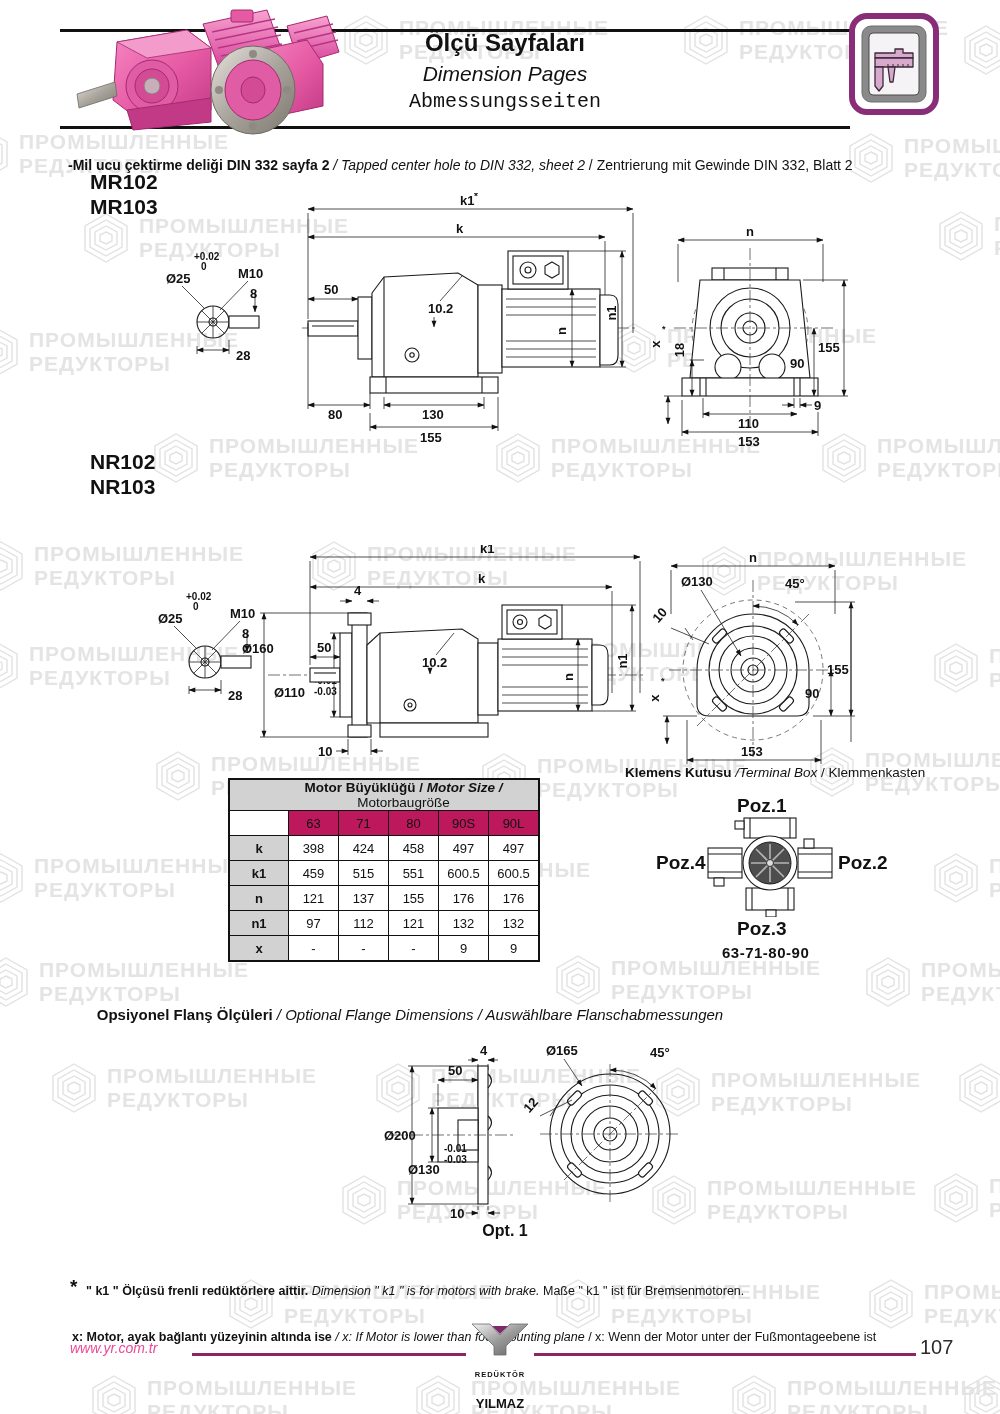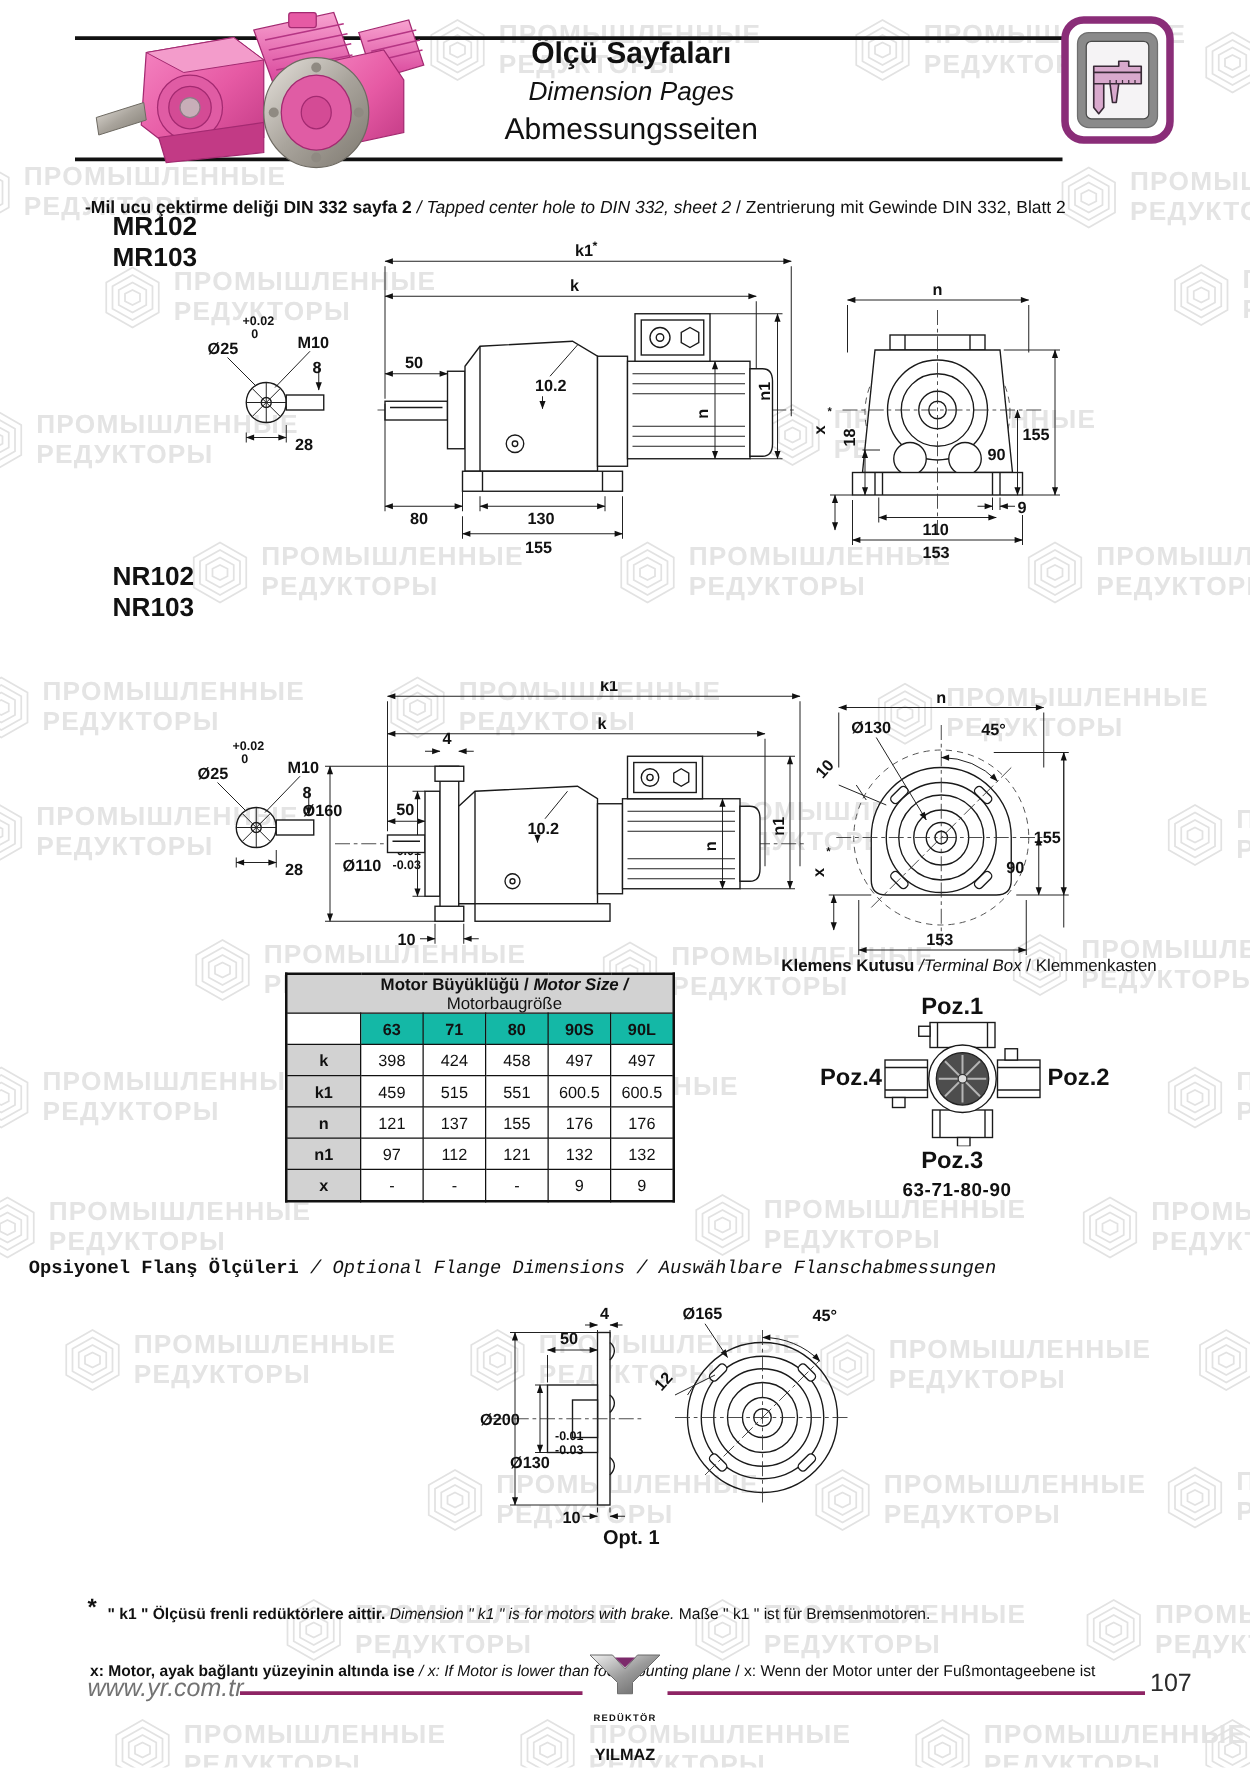--- a/index.html
+++ b/index.html
@@ -6,38 +6,38 @@
   body{width:1000px;height:1414px;position:relative;background:#fff;overflow:hidden;
        font-family:"Liberation Sans",sans-serif;color:#111;}
   .abs{position:absolute;z-index:1;}
   .wm{position:absolute;display:flex;align-items:center;gap:7px;z-index:0;pointer-events:none;}
   .wm svg{flex:0 0 auto;}
   .wmt{font-weight:bold;font-size:21px;line-height:1.12;color:#e4e4e4;letter-spacing:1px;white-space:nowrap;}
   .rule{position:absolute;height:2.5px;background:#111;z-index:1;}
   .hdr-titles{text-align:center;line-height:1;}
   .hdr-tr{font-size:24px;font-weight:bold;}
   .hdr-en{font-size:21px;font-style:italic;margin-top:8px;}
-  .hdr-de{font-size:24px;margin-top:8px;}
+  .hdr-de{font-size:20px;margin-top:8px;font-family:Liberation Mono, monospace;}
   .note{font-size:14px;white-space:nowrap;margin-top:21px;}
   .b{font-weight:bold;} .i{font-style:italic;}
   .model{font-size:21px;font-weight:bold;line-height:1.18;}
   table.dim{border-collapse:collapse;border:2px solid #111;background:#fff;}
   table.dim td{border:1px solid #111;text-align:center;font-size:13px;height:24px;padding:0 2px;}
   table.dim .ttl{height:29px;font-size:13.5px;background:#d2d2d2;padding-left:41px;}
-  table.dim .hc{font-weight:bold;background:#14b8a6;}
+  table.dim .hc{font-weight:normal;background:#be185d;}
   table.dim td.lbl{font-weight:bold;background:#d2d2d2;width:54px;}
   table.dim td.v{width:45px;}
   .kkhead{font-size:13.5px;white-space:nowrap;}
   .poz{font-size:19px;font-weight:bold;}
   .sizes{font-size:15px;font-weight:bold;letter-spacing:.5px;}
-  .flhead{width:820px;text-align:center;font-size:15px;font-family:Liberation Mono, monospace;}
+  .flhead{width:820px;text-align:center;font-size:15px;}
   .opt1{width:230px;text-align:center;font-size:16px;font-weight:bold;}
   .fnstar{font-size:19px;font-weight:bold;}
   .fn{font-size:12.5px;white-space:nowrap;}
-  .url{font-size:20px;font-style:italic;color:#737373;}
+  .url{font-size:14px;font-style:italic;color:#ec4899;}
   .fline{position:absolute;height:2.5px;background:#8e2464;z-index:1;}
   .logotxt{width:76px;text-align:center;font-weight:bold;}
   .pagenum{font-size:20px;color:#2b2b2b;}
   
   svg .s{stroke:#1a1a1a;stroke-width:1.1;fill:none;}
   svg .sf{stroke:#1a1a1a;stroke-width:1.1;fill:#fff;}
   svg .d{stroke:#222;stroke-width:.8;fill:none;}
   svg .cl{stroke:#333;stroke-width:.7;fill:none;stroke-dasharray:12 3 3 3;}
   svg .dash{stroke:#555;stroke-width:.8;fill:none;stroke-dasharray:5 4;}
   svg text{font-family:"Liberation Sans",sans-serif;font-weight:bold;font-size:13px;fill:#111;}

